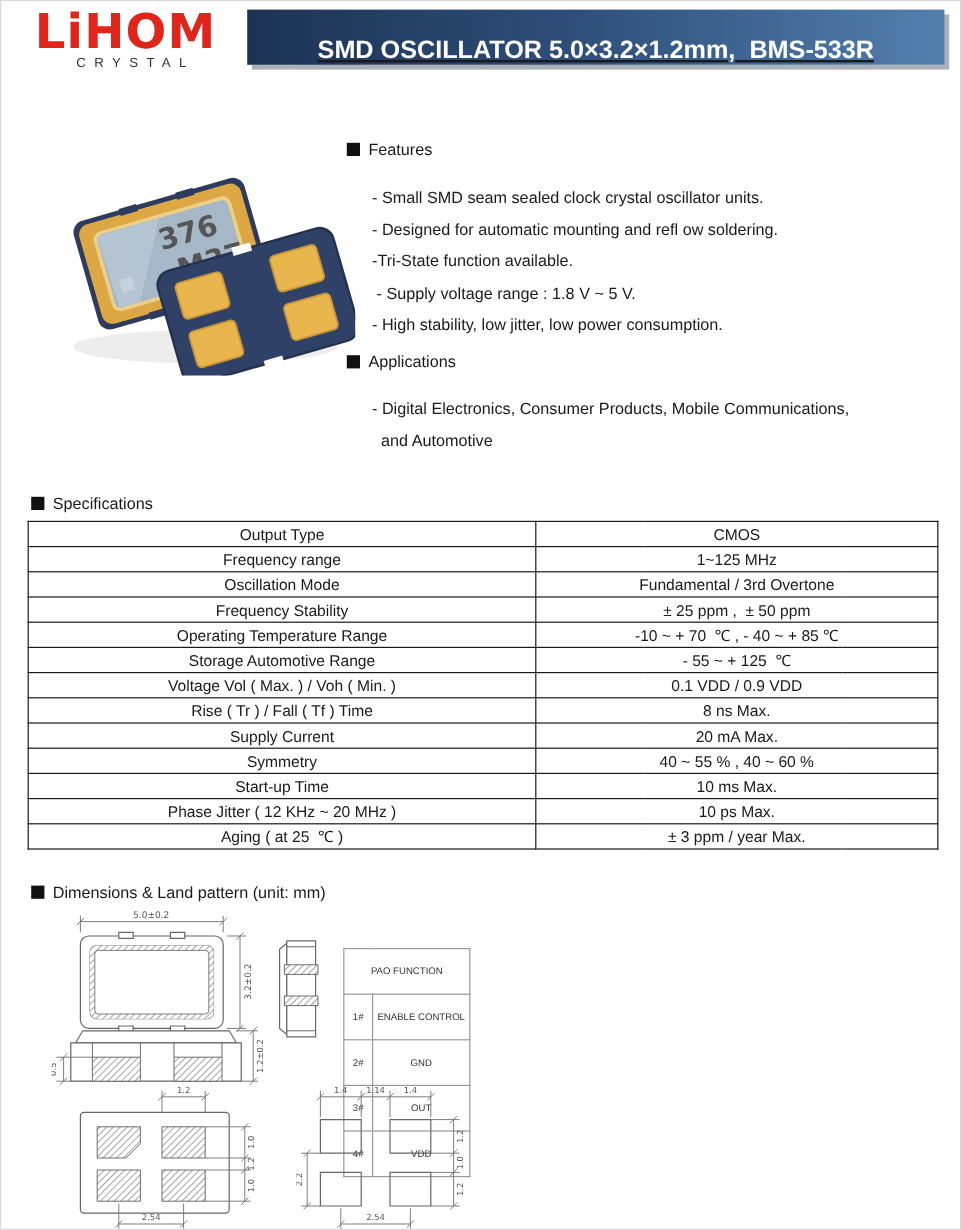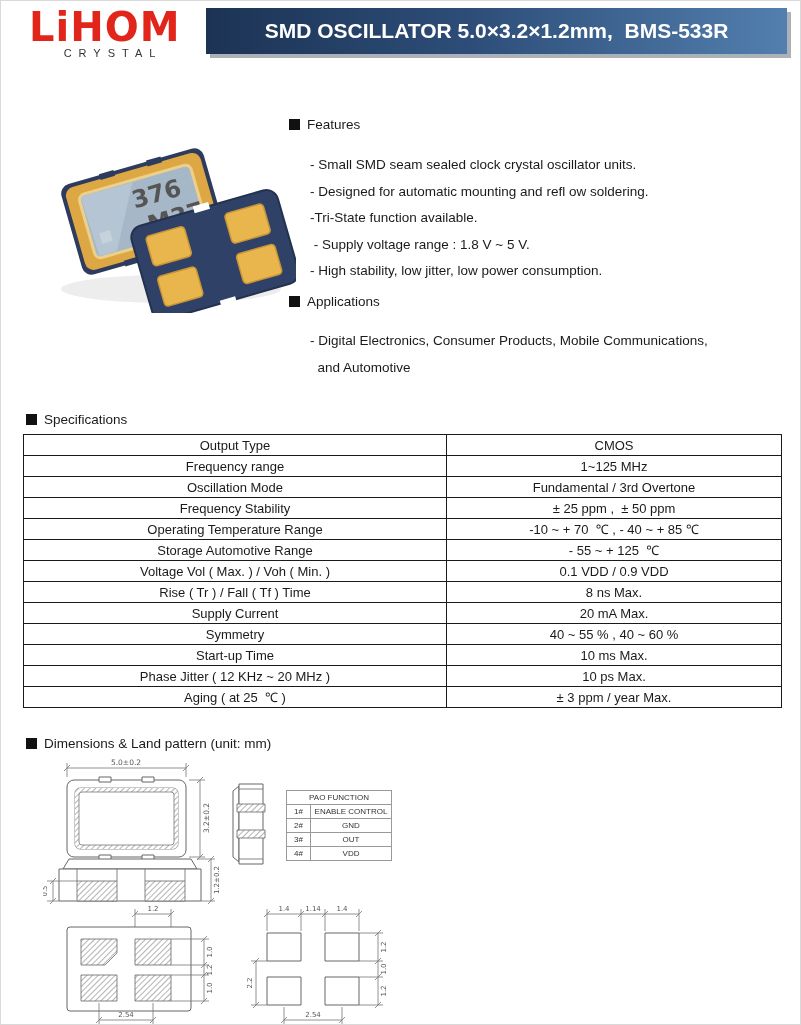--- a/index.html
+++ b/index.html
@@ -15,21 +15,21 @@
     line-height:40px;font-family:"DejaVu Sans",sans-serif;
   }
   .logo-sub{
     font-size:11px;font-weight:normal;color:#33333d;letter-spacing:7px;
     text-align:center;margin-top:0px;padding-right:2px;
   }
   .banner{
     position:absolute;left:205px;top:7px;width:581px;height:46px;
     background:linear-gradient(90deg,#1c3354 0%,#2d4d78 45%,#527fae 100%);
     box-shadow:4px 4px 0 rgba(70,80,95,0.45);
-    display:flex;align-items:center;justify-content:center;
+    display:flex;align-items:flex-end;justify-content:center;text-decoration:underline;
   }
   .banner-title{color:#fff;font-size:21px;font-weight:bold;white-space:pre;}
   
   .sec-head{position:absolute;display:flex;align-items:center;font-size:13.5px;font-weight:normal;}
   .sq{display:inline-block;width:11px;height:11px;background:#111;margin-right:7px;flex:0 0 auto;}
   
   .txt-list{position:absolute;list-style:none;margin:12px;padding:0;}
   .txt-list li{font-size:13.5px;margin-bottom:11.6px;white-space:pre;color:#1a1a1a;}
   
   .spec-table{
@@ -42,21 +42,21 @@
   }
   .spec-table td.lbl{text-align:center;}
   .spec-table td.val{text-align:center;border-radius:10px;}
   
   .pad-table{
     position:absolute;left:285px;top:789px;width:106px;
     border-collapse:collapse;border:1px solid #999;background:#fff;
   }
   .pad-table th,.pad-table td{
     border:1px solid #999;font-size:8px;font-weight:normal;color:#333;
-    text-align:center;height:13px;padding:0 2px;white-space:nowrap;
+    text-align:center;height:13px;padding:12px 2px;white-space:nowrap;
   }
   .pad-table col.c-pin{width:24px;}
   
   .drw{position:absolute;}
   .drw line,.drw rect,.drw polygon,.drw path{vector-effect:non-scaling-stroke;}
   svg text{font-family:"DejaVu Sans",sans-serif;fill:#555;}
 </style>
 </head>
 <body>
 

